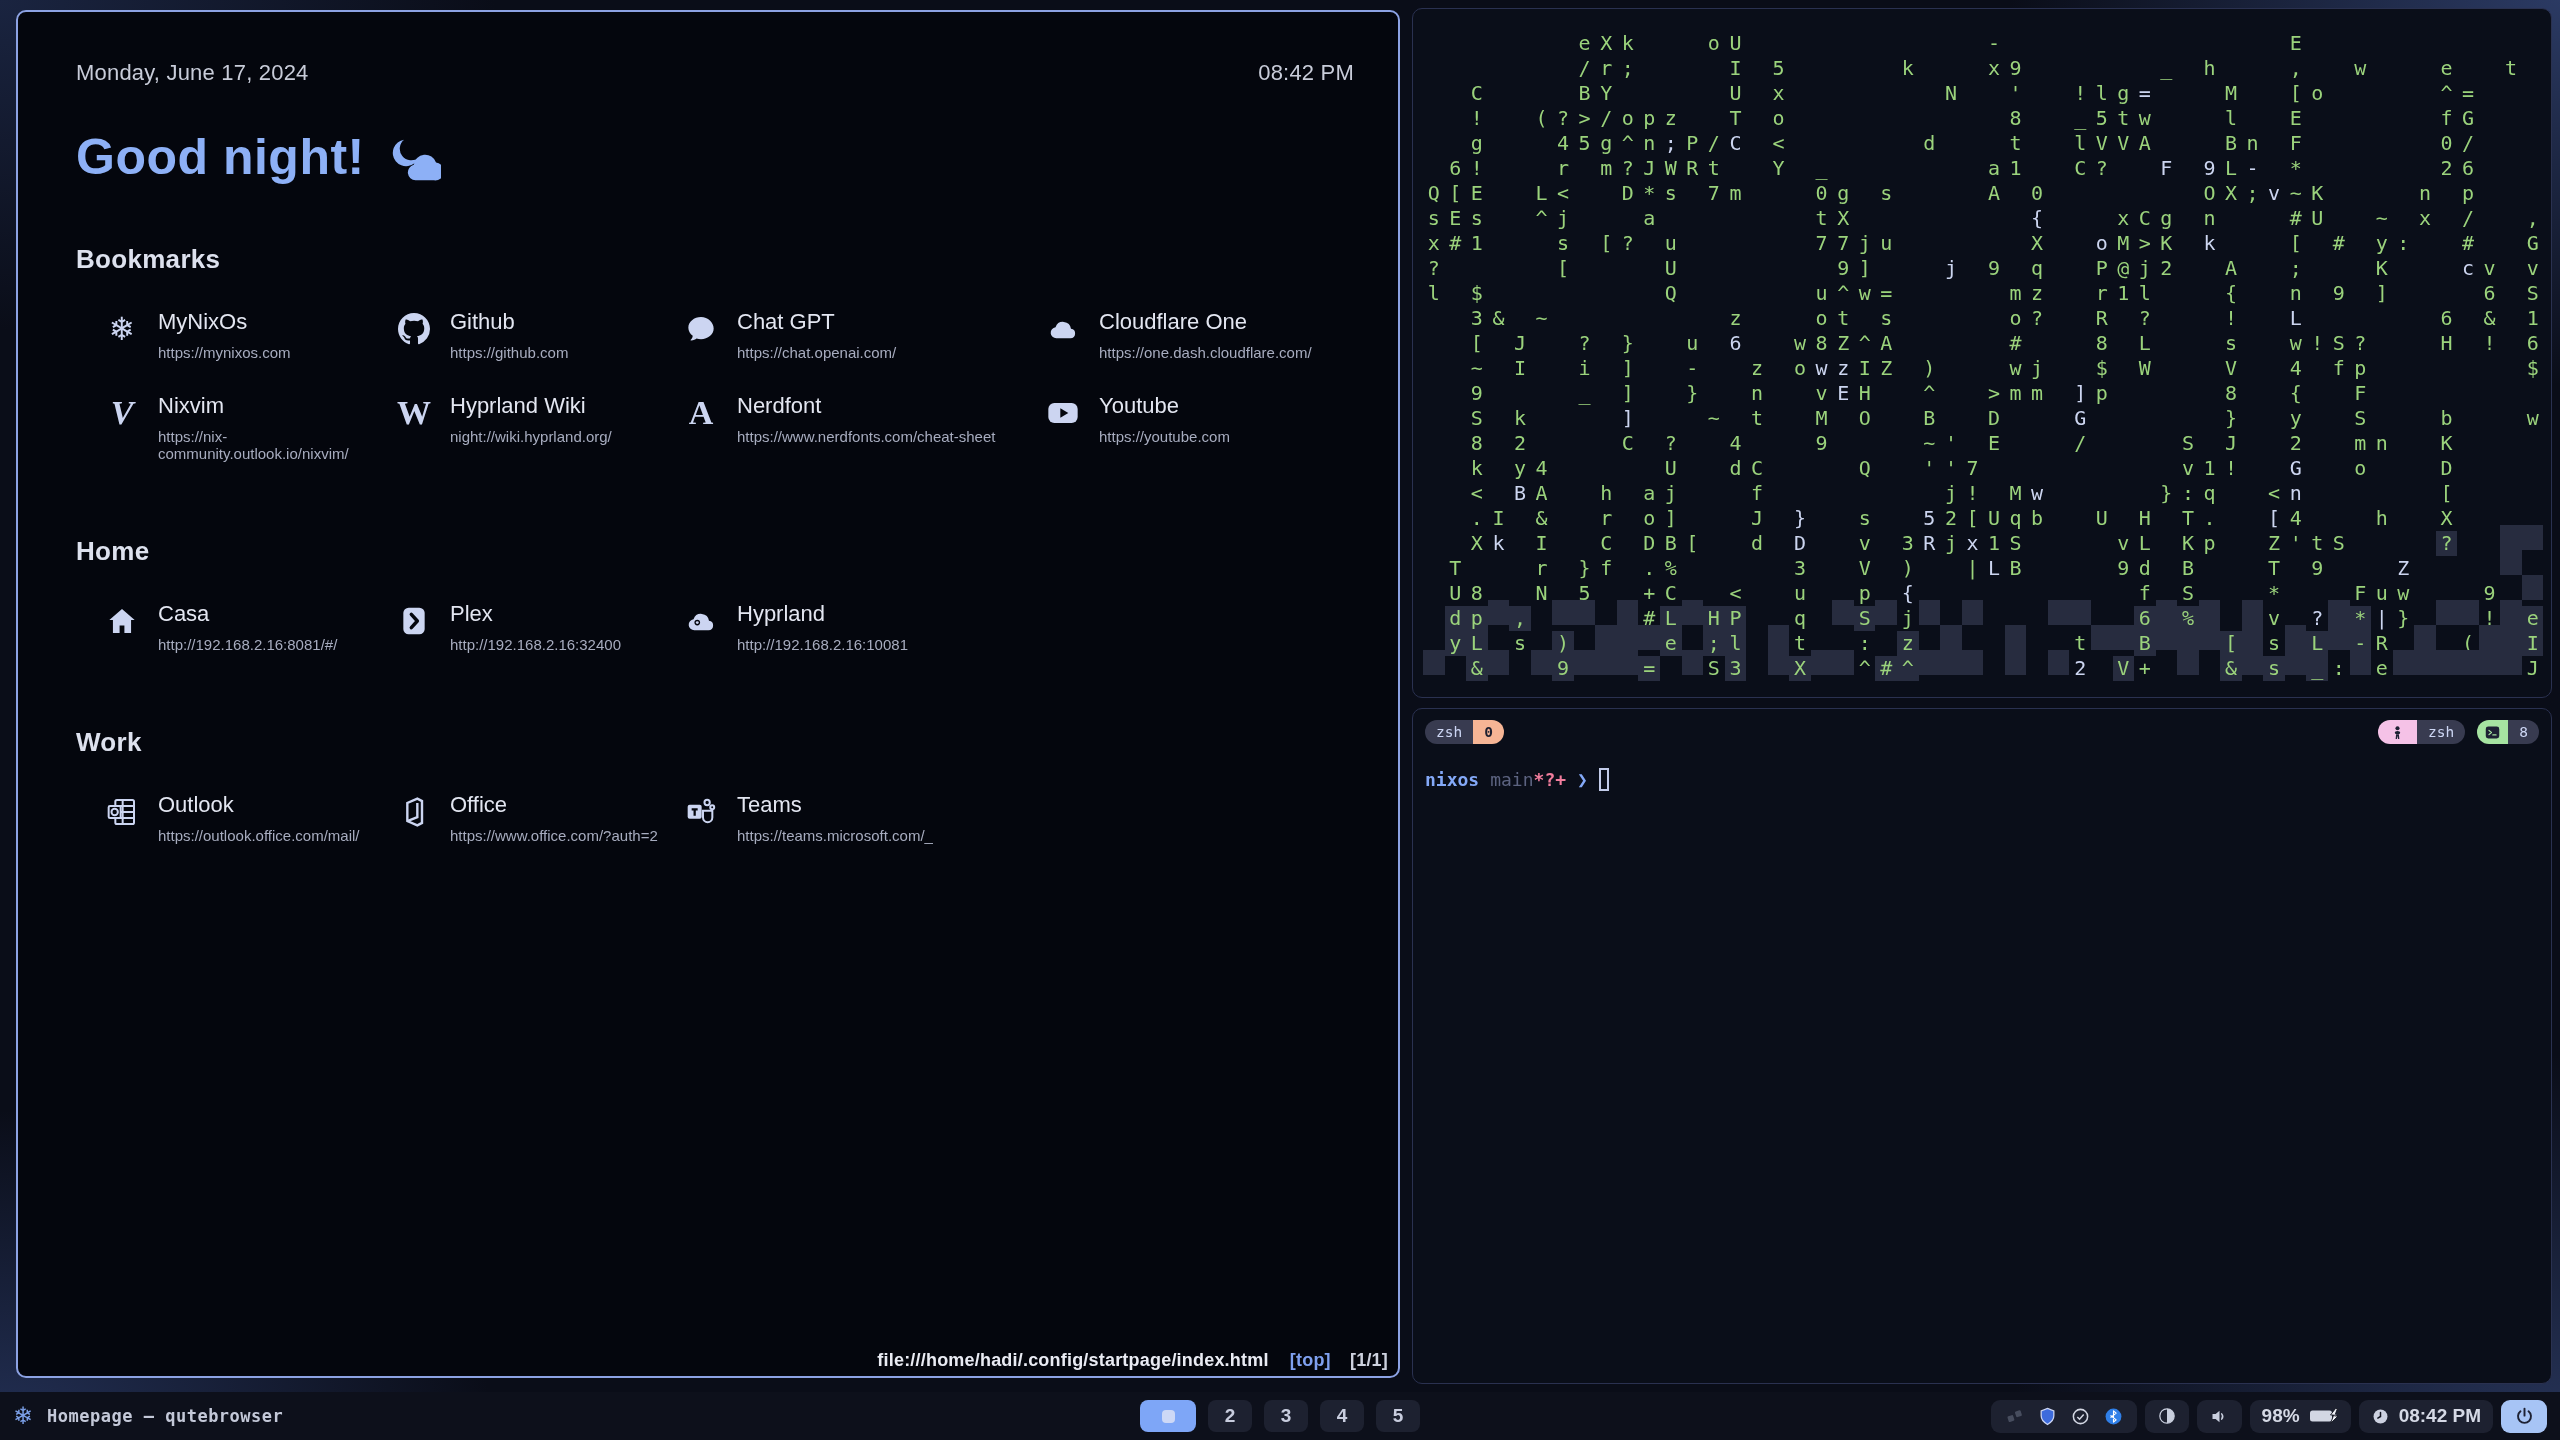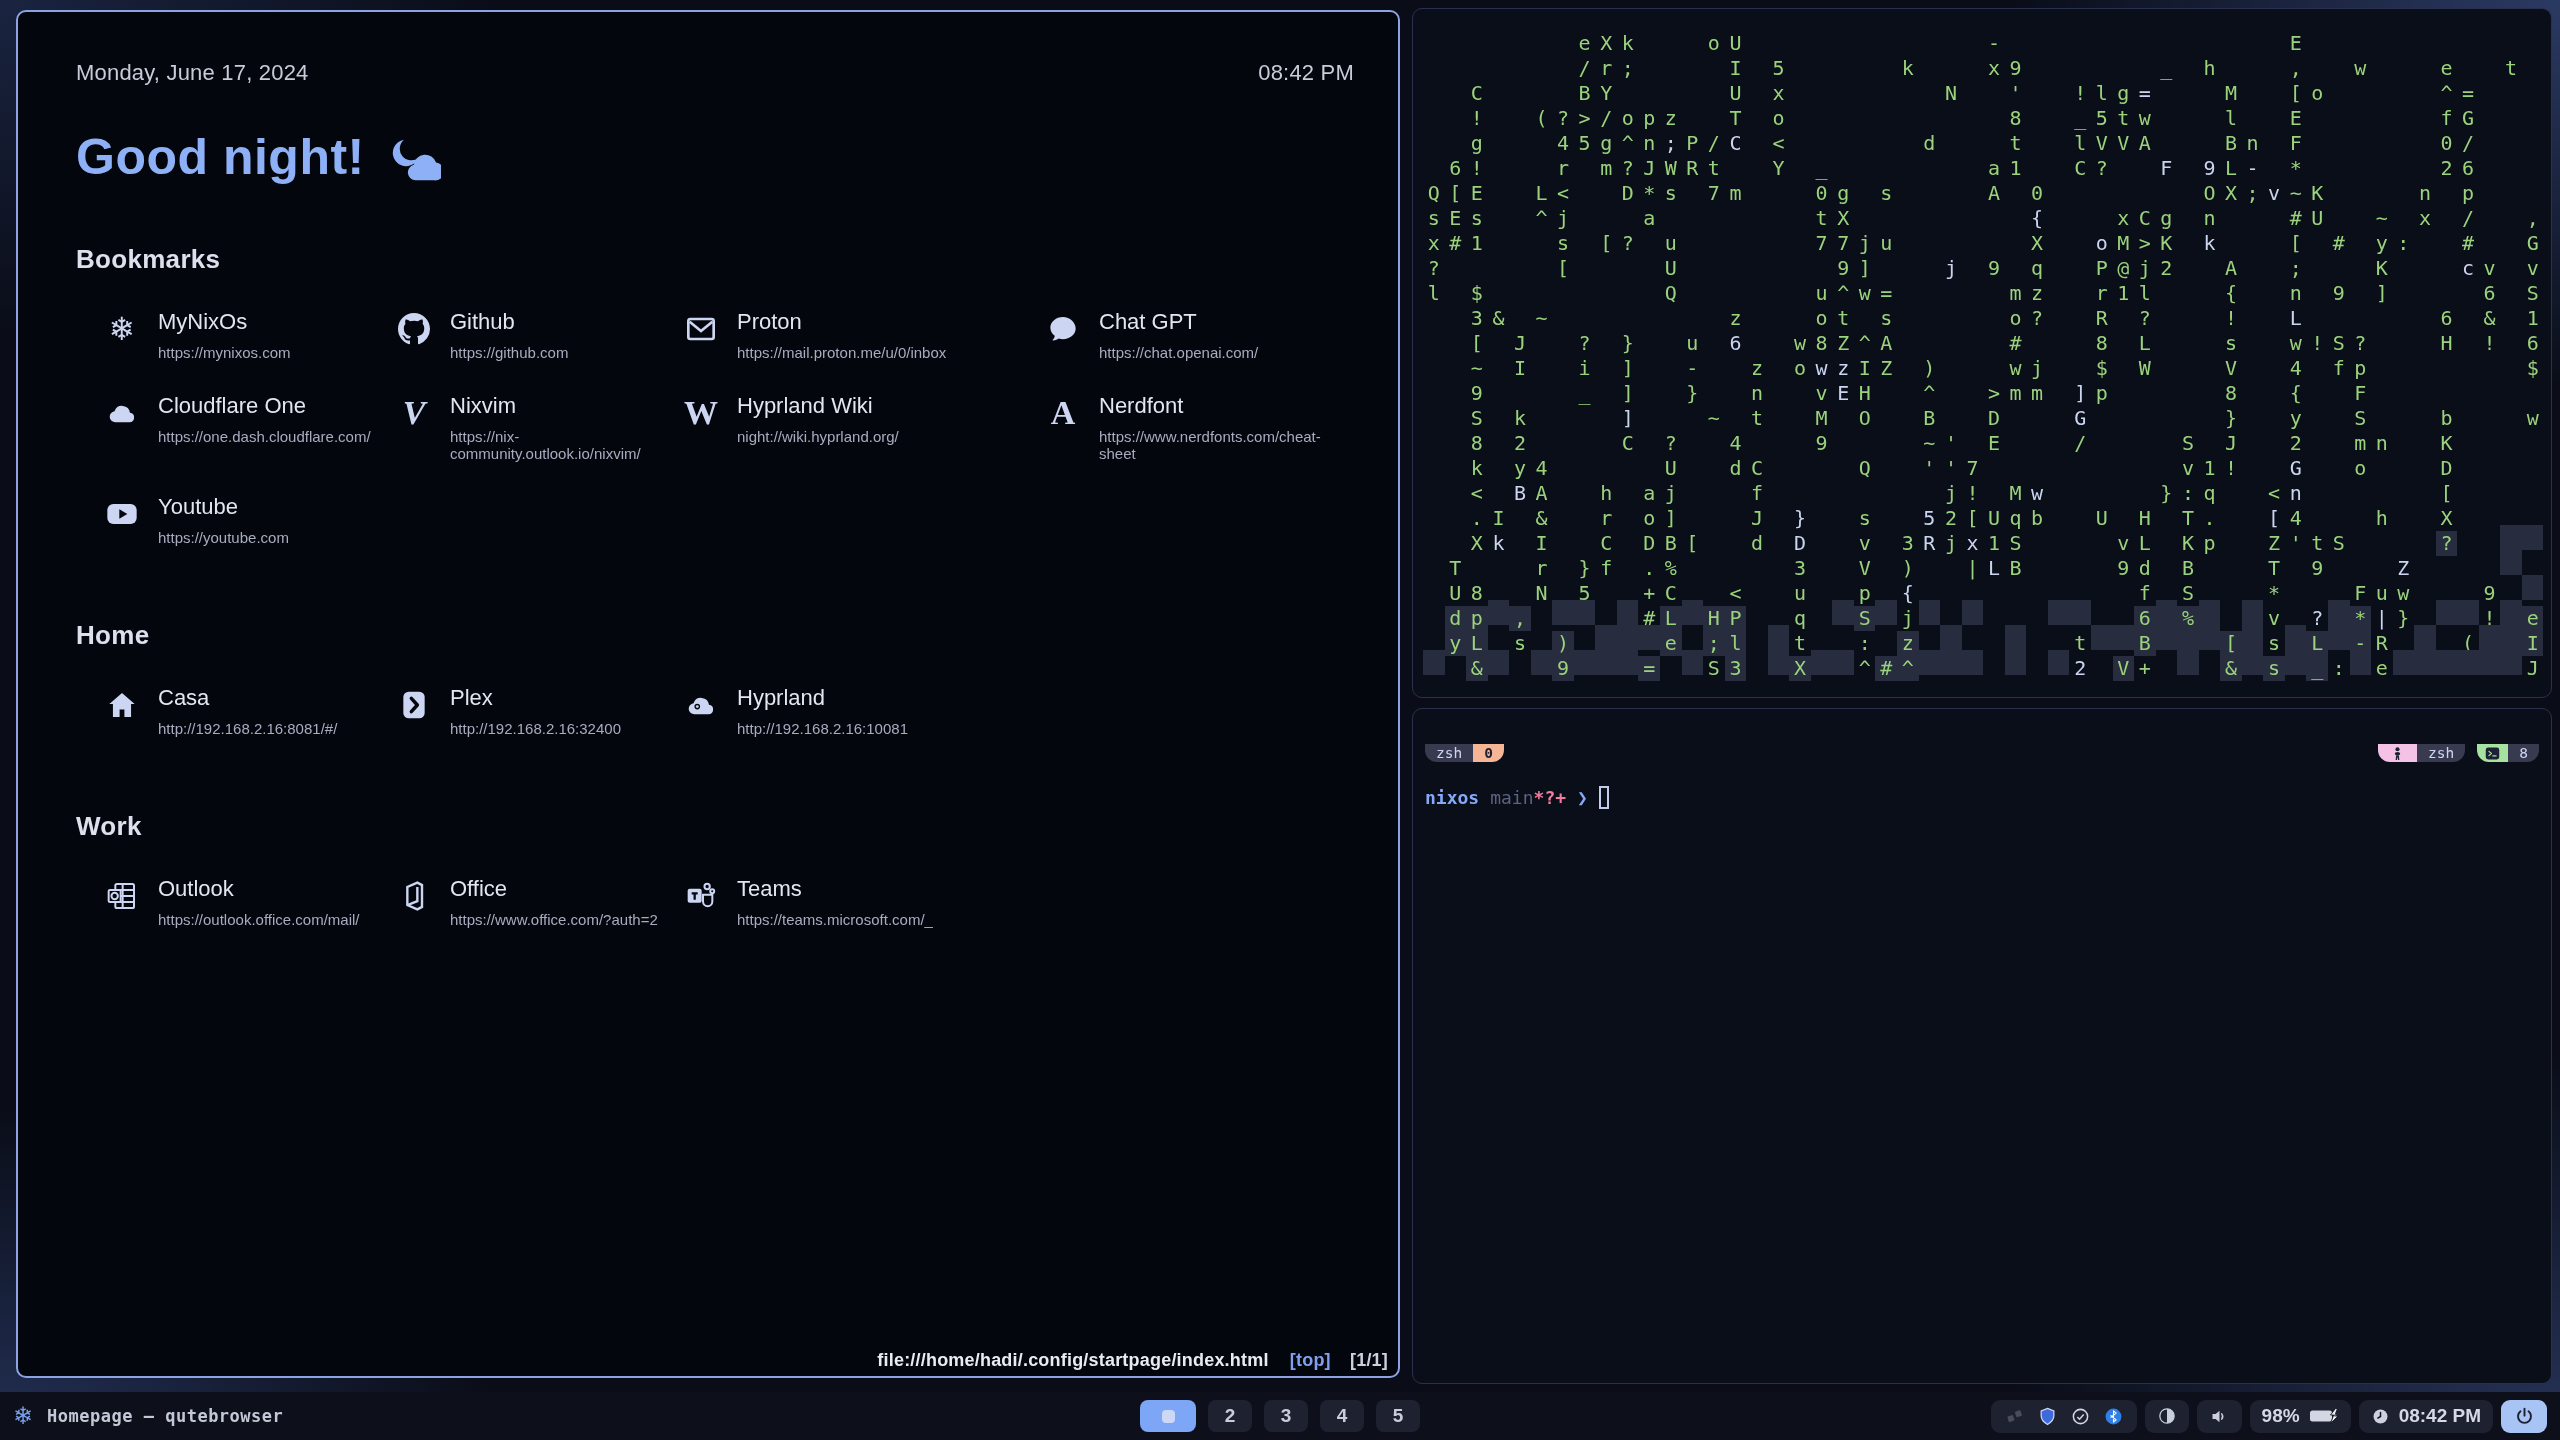--- a/index.html
+++ b/index.html
@@ -56,21 +56,21 @@
   .term-matrix { left:1412px; top:8px;  width:1140px; height:690px; padding:16px 0 0 10px; }
   .term-shell  { left:1412px; top:708px; width:1140px; height:676px; padding:8px 12px; }
 
   .mx-row  { white-space:nowrap; height:25px; }
   .mx-cell { display:inline-block; width:21.55px; height:25px; line-height:25px;
     text-align:center; font-family:"DejaVu Sans Mono", monospace; font-size:20px; }
 
   .zellij-bar { display:flex; justify-content:space-between; align-items:center; margin-top:3px; }
   .zpill { display:flex; border-radius:12px; overflow:hidden;
     font-family:"DejaVu Sans Mono", monospace; font-size:14.5px; line-height:23px; }
-  .zseg { padding:0 11px; height:18px; display:flex; align-items:center;margin-top:24px; }
+  .zseg { padding:0 11px; height:24px; display:flex; align-items:center; }
   .zseg.dark  { background:#383b50; color:#cdd6f4; }
   .zseg.peach { background:#f6b595; color:#1e2030; font-weight:bold; }
   .zseg.pink  { background:#f5c2e7; }
   .zseg.green { background:#a6e3a1; padding:0 7px; }
   .zseg svg { width:17px; height:17px; }
   .zellij-right { display:flex; gap:12px; }
 
   .prompt-line { margin-top:24px; font-family:"DejaVu Sans Mono", monospace;
     font-size:18px; display:flex; align-items:center; }
   .p-host   { color:#84a9f8; font-weight:bold; }
@@ -137,32 +137,20 @@
                 <svg viewBox="0 0 16 16" fill="currentColor">
                   <path d="M8 0C3.58 0 0 3.58 0 8c0 3.54 2.29 6.53 5.47 7.59.4.07.55-.17.55-.38 0-.19-.01-.82-.01-1.49-2.01.37-2.53-.49-2.69-.94-.09-.23-.48-.94-.82-1.13-.28-.15-.68-.52-.01-.53.63-.01 1.08.58 1.23.82.72 1.21 1.87.87 2.33.66.07-.52.28-.87.51-1.07-1.78-.2-3.64-.89-3.64-3.95 0-.87.31-1.59.82-2.15-.08-.2-.36-1.02.08-2.12 0 0 .67-.21 2.2.82.64-.18 1.32-.27 2-.27s1.36.09 2 .27c1.53-1.04 2.2-.82 2.2-.82.44 1.1.16 1.92.08 2.12.51.56.82 1.27.82 2.15 0 3.07-1.87 3.75-3.65 3.95.29.25.54.73.54 1.48 0 1.07-.01 1.93-.01 2.2 0 .21.15.46.55.38A8.01 8.01 0 0 0 16 8c0-4.42-3.58-8-8-8Z"></path>
                 </svg>
               </span>
     <span class="bm-texts">
       <span class="bm-name">Github</span>
       <span class="bm-url">https://github.com</span>
     </span>
   </div>
 
-  <div class="bm-item">
-    <span class="bm-icon">
-                <svg viewBox="0 0 24 24" fill="none" stroke="currentColor" stroke-width="2">
-                  <rect x="2.5" y="4.5" width="19" height="15" rx="1.5"></rect>
-                  <path d="m3.5 6.5 8.5 7 8.5-7"></path>
-                </svg>
-              </span>
-    <span class="bm-texts">
-      <span class="bm-name">Proton</span>
-      <span class="bm-url">https://mail.proton.me/u/0/inbox</span>
-    </span>
-  </div>
 
   <div class="bm-item">
     <span class="bm-icon">
                 <svg viewBox="0 0 24 24" fill="currentColor">
                   <path d="M12 3C6.8 3 2.5 6.6 2.5 11c0 2.4 1.3 4.6 3.3 6.1-.1 1.2-.7 2.6-1.9 3.4 1.9.3 3.7-.5 4.8-1.3 1 .3 2.1.4 3.3.4 5.2 0 9.5-3.6 9.5-8S17.2 3 12 3Z"></path>
                 </svg>
               </span>
     <span class="bm-texts">
       <span class="bm-name">Chat GPT</span>
       <span class="bm-url">https://chat.openai.com/</span>

